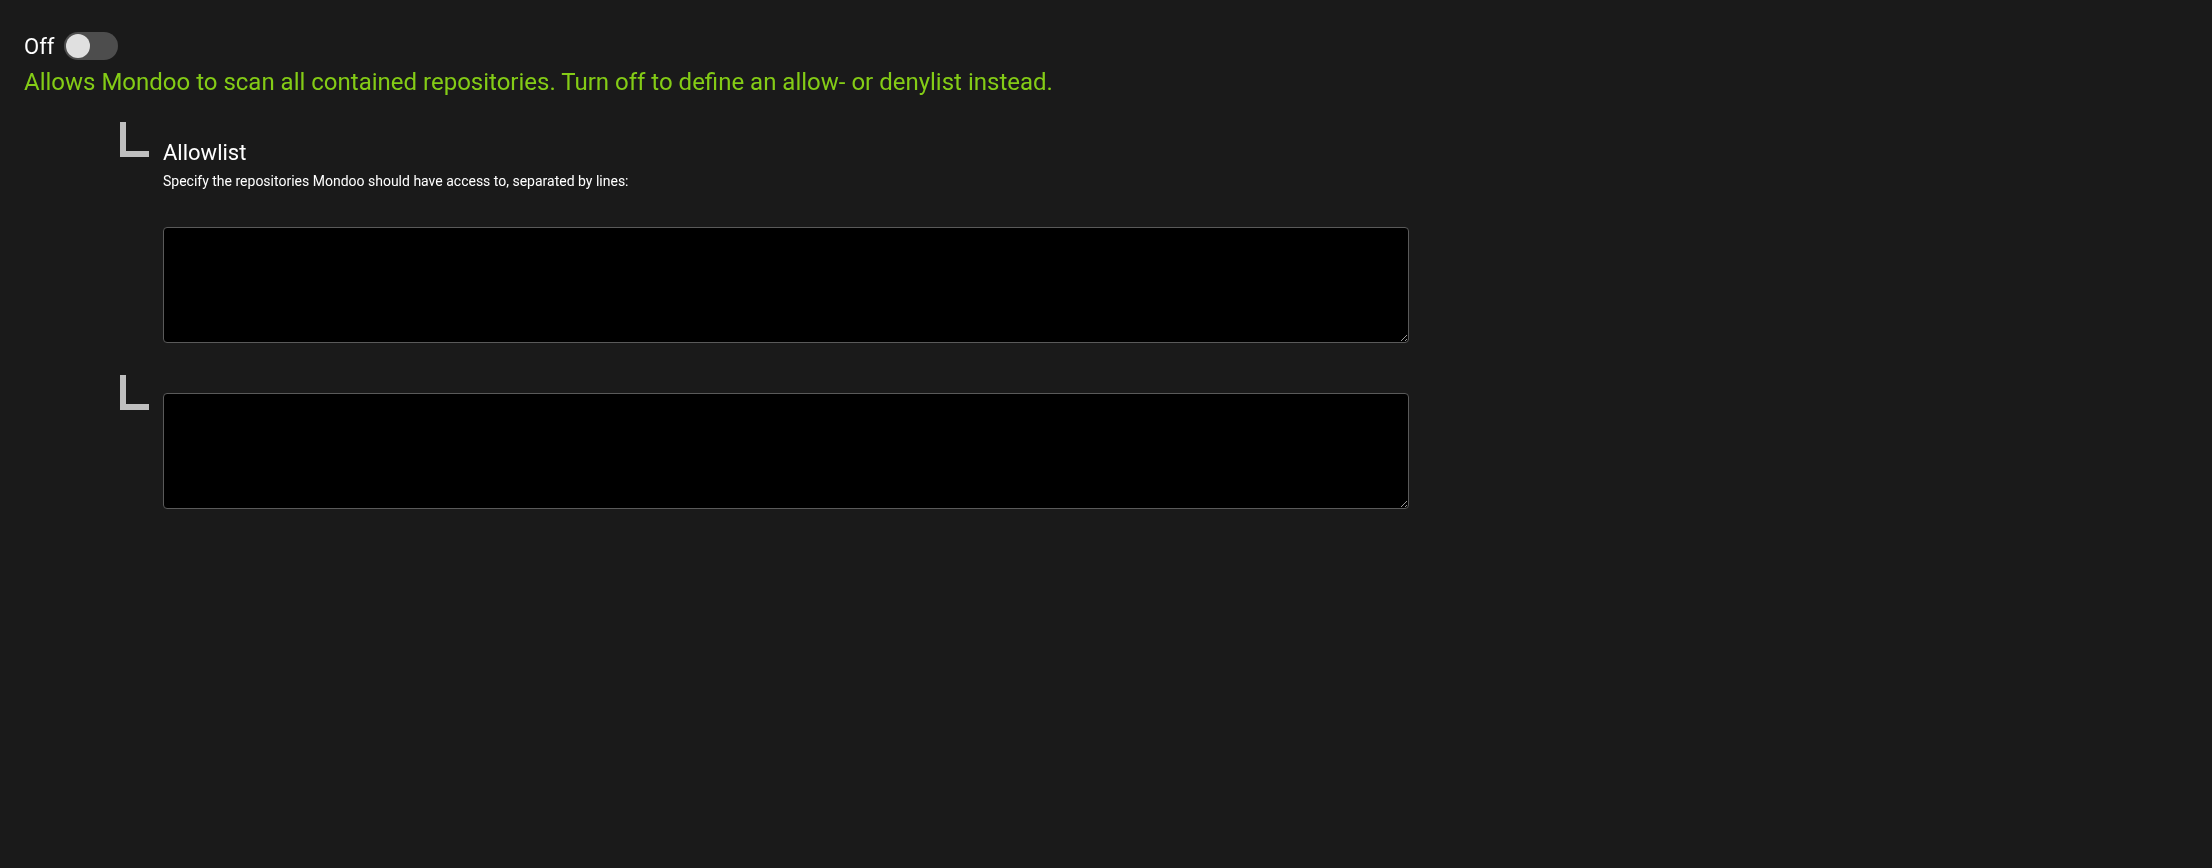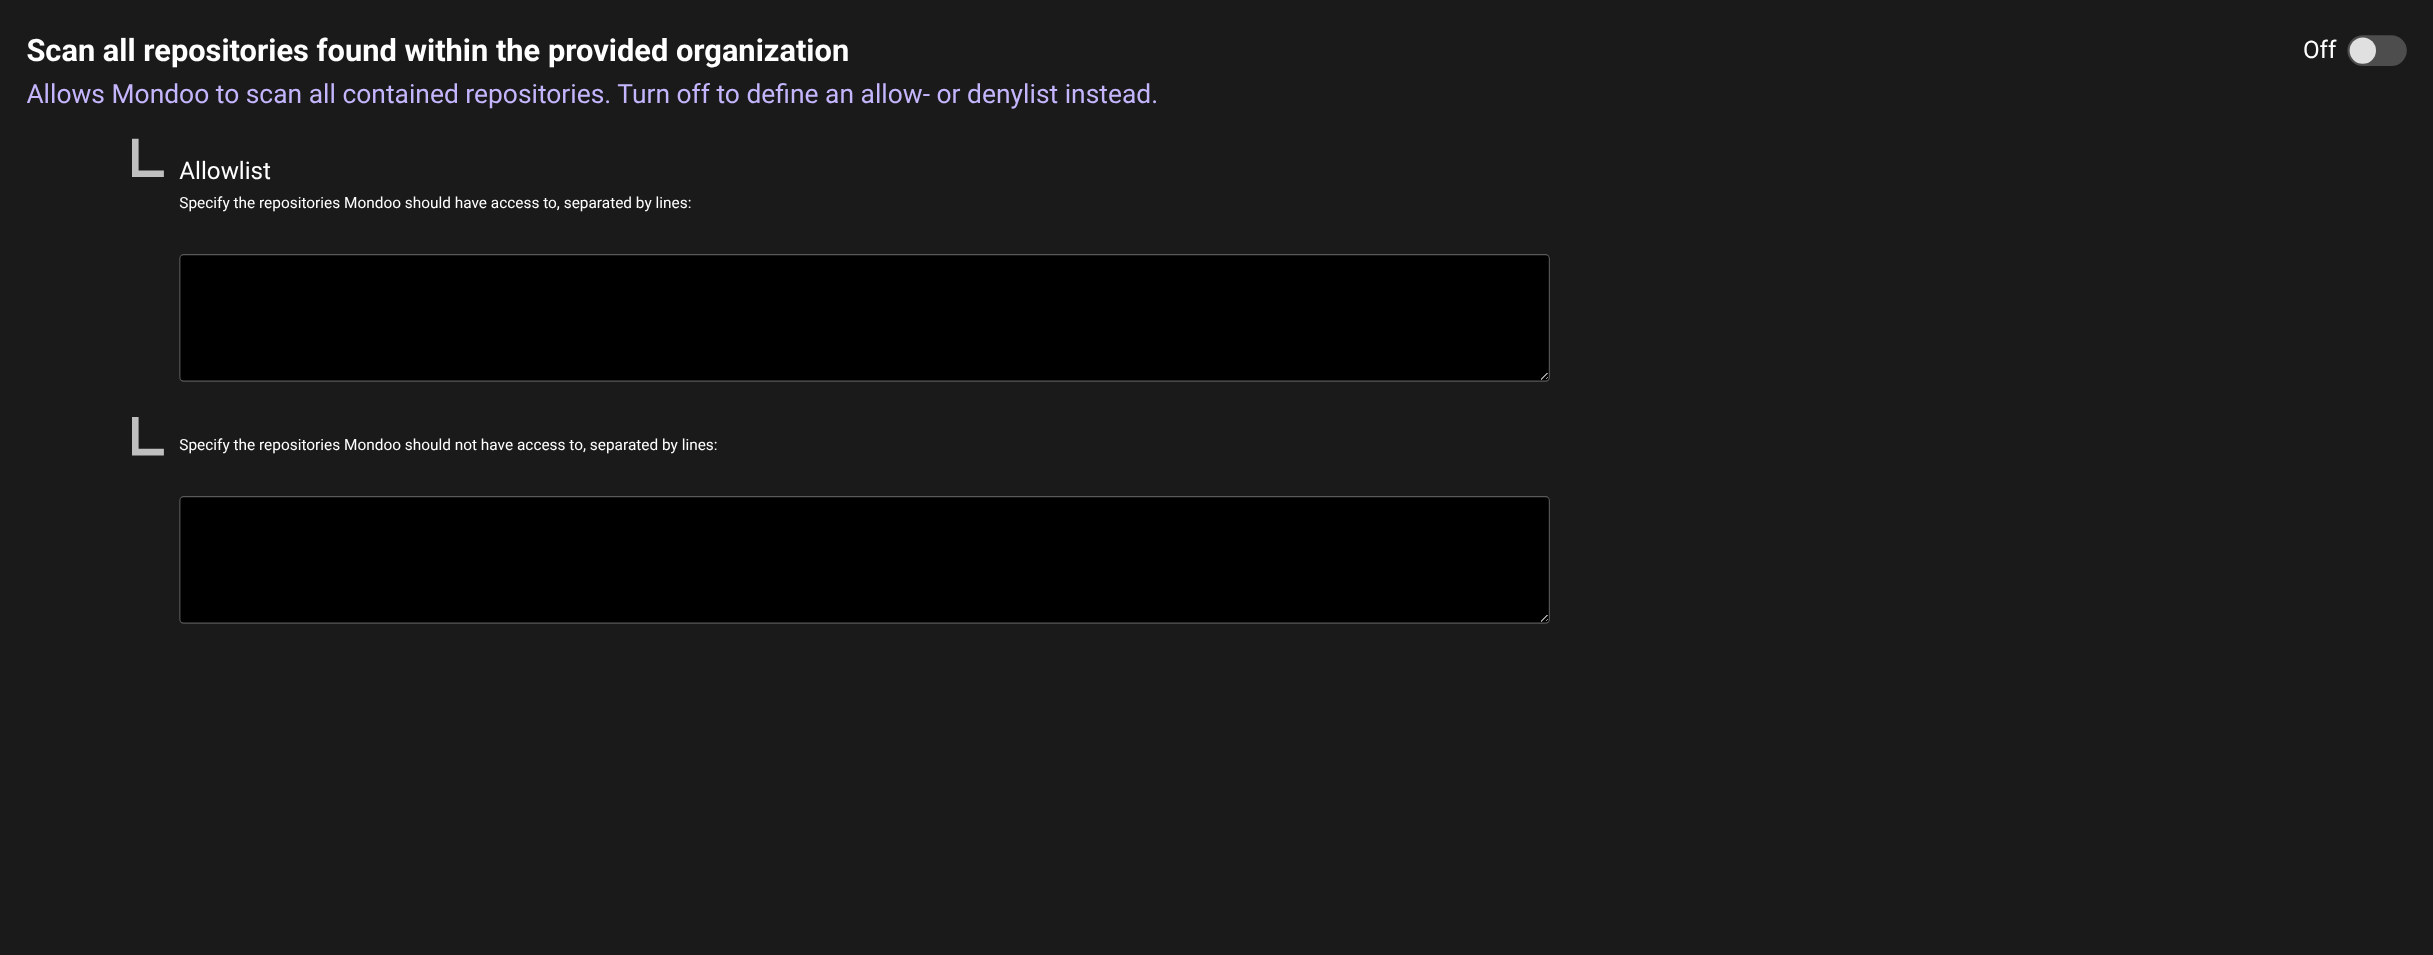--- a/index.html
+++ b/index.html
@@ -27,21 +27,21 @@
     .title {
       font-size: 28px;
       font-weight: 700;
       color: #ffffff;
       line-height: 1.3;
     }
 
     .description {
       font-size: 24px;
       font-weight: 400;
-      color: #c4b5fd;
+      color: #84cc16;
       line-height: 1.4;
       margin-bottom: 40px;
     }
 
     .toggle-wrapper {
       display: flex;
       align-items: center;
       gap: 10px;
       margin-top: 4px;
       justify-content: space-between;
@@ -112,23 +112,20 @@
       font-size: 18px;
       font-family: inherit;
       padding: 12px;
       resize: both;
     }
   </style>
 </head>
 <body>
 
 <div class="header-row">
-  <div>
-    <h2 class="title">Scan all repositories found within the provided organization</h2>
-  </div>
   <div class="toggle-wrapper">
     <span class="toggle-label">Off</span>
     <div class="toggle-switch">
       <div class="toggle-thumb"></div>
     </div>
   </div>
 </div>
 
 <p class="description">Allows Mondoo to scan all contained repositories. Turn off to define an allow- or denylist instead.</p>
 
@@ -138,15 +135,14 @@
   </svg>
   <h3 class="section-title">Allowlist</h3>
   <p class="section-description">Specify the repositories Mondoo should have access to, separated by lines:</p>
   <textarea class="textarea-field" style=""></textarea>
 </div>
 
 <div class="section">
   <svg class="tree-icon" width="34" height="40" viewBox="0 0 34 40">
     <path d="M 4 0 L 4 32 L 30 32" stroke="#bfbfbf" stroke-width="6" fill="none" stroke-linecap="butt"></path>
   </svg>
-  <p class="section-description">Specify the repositories Mondoo should not have access to, separated by lines:</p>
   <textarea class="textarea-field" style=""></textarea>
 </div>
 
 </body></html>

